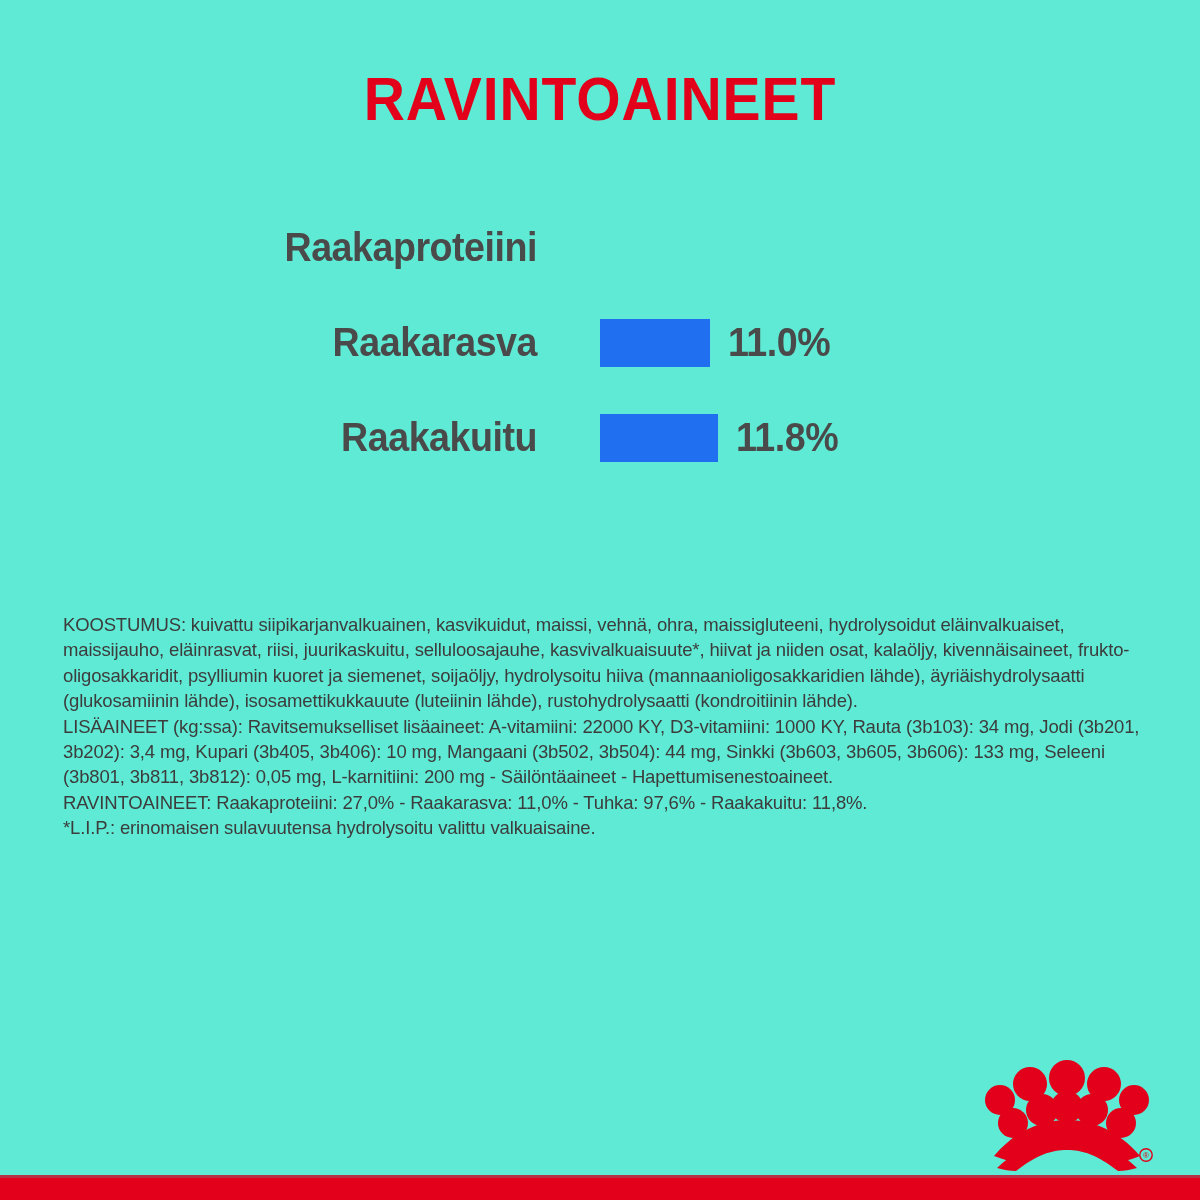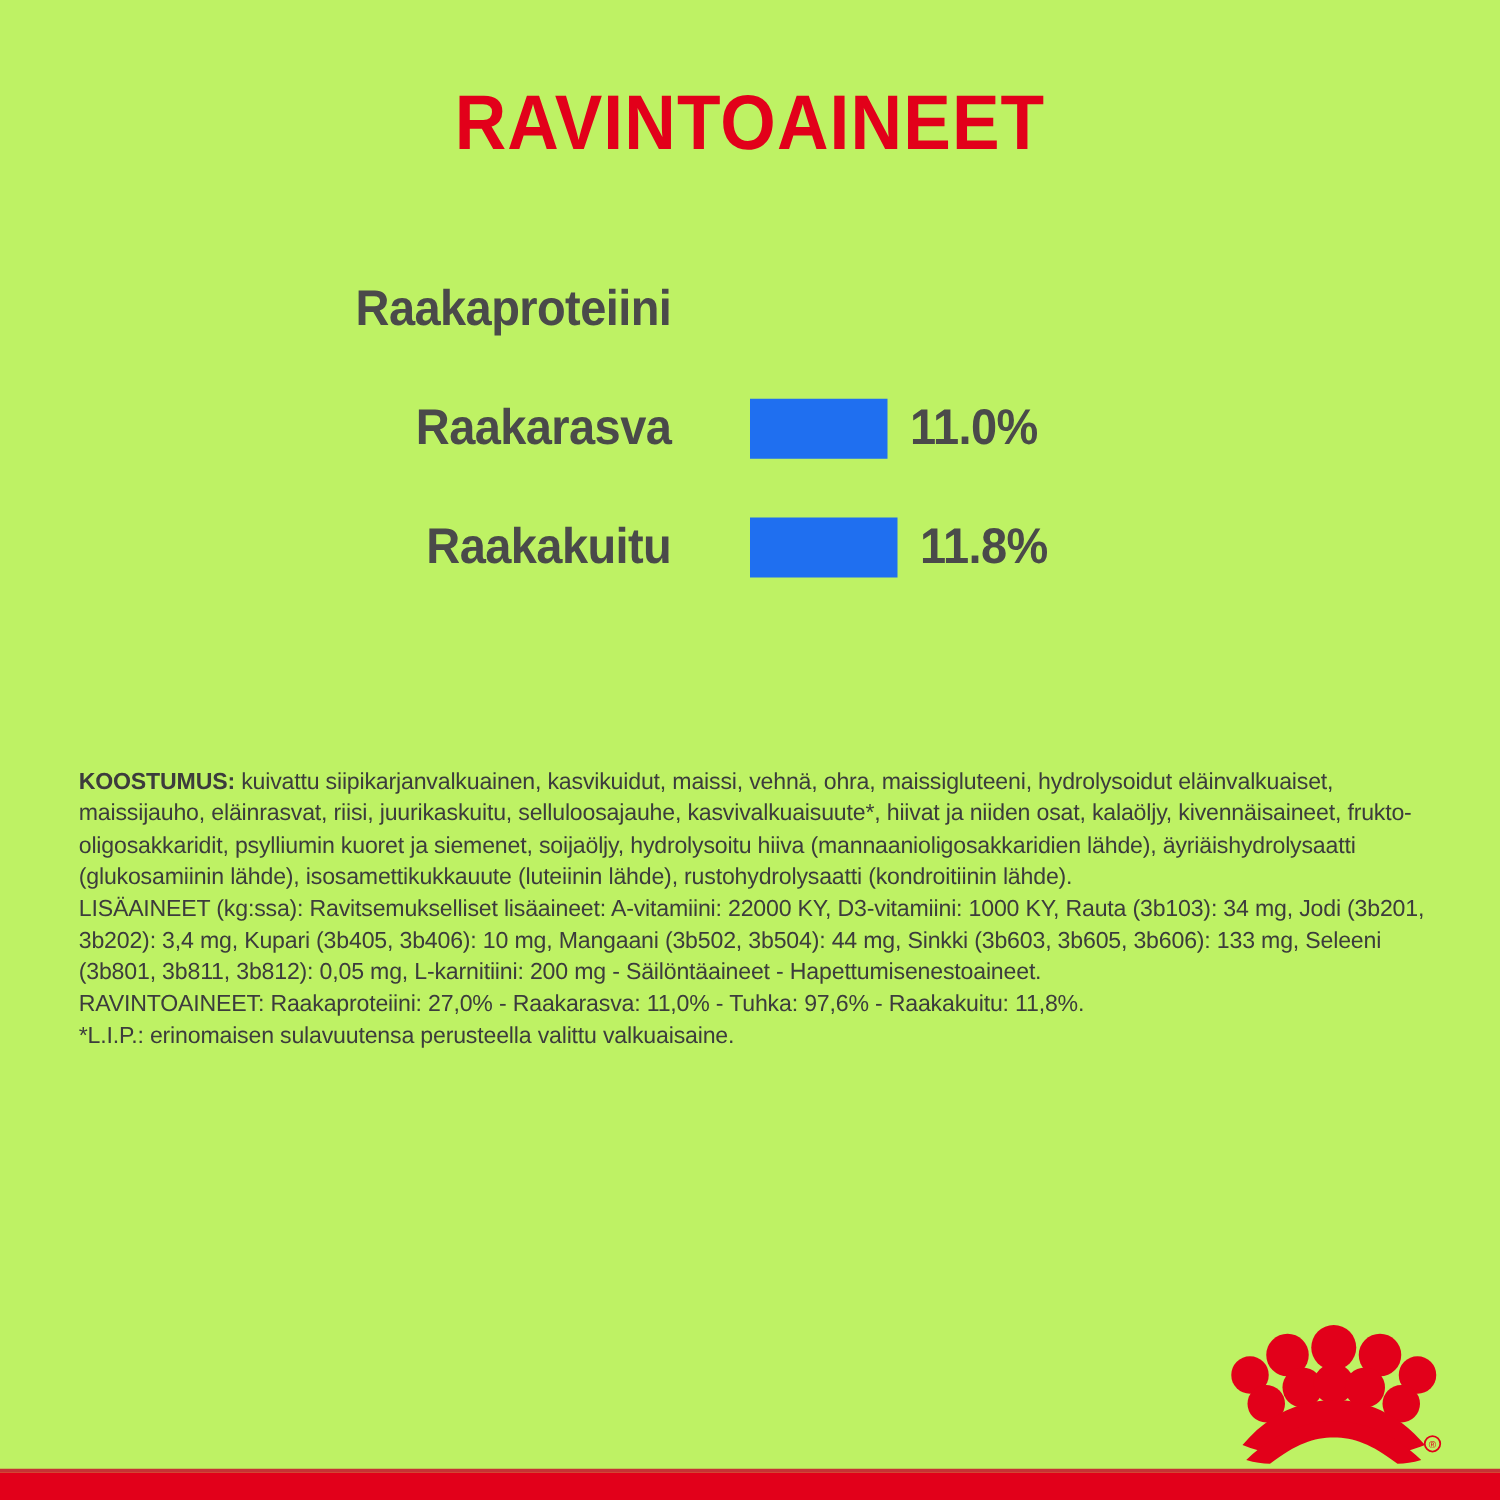--- a/index.html
+++ b/index.html
@@ -9,21 +9,21 @@
     height: 1200px;
     background: #ffffff;
     font-family: "Liberation Sans", sans-serif;
     overflow: hidden;
   }
 
   #page {
     position: relative;
     width: 1200px;
     height: 1200px;
-    background: #bef264;
+    background: #5eead4;
   }
 
   
   .title {
     position: absolute;
     top: 68px;
     left: 0;
     width: 1200px;
     text-align: center;
     color: #e2001a;
@@ -102,21 +102,21 @@
     font-size: 18.5px;
     line-height: 25.4px;
     letter-spacing: -0.15px;
   }
 
   .text-block p {
     margin: 0;
   }
 
   .text-block .lead {
-    font-weight: bold;
+    font-weight: normal;
   }
 
   
   .logo {
     position: absolute;
     left: 980px;
     top: 1052px;
     width: 175px;
     height: 120px;
   }
@@ -169,21 +169,21 @@
         <span class="bar-value">11.8%</span>
       </div>
     </div>
 
   </div>
 
   <div class="text-block">
     <p><span class="lead">KOOSTUMUS:</span><span> kuivattu siipikarjanvalkuainen, kasvikuidut, maissi, vehnä, ohra, maissigluteeni, hydrolysoidut eläinvalkuaiset, maissijauho, eläinrasvat, riisi, juurikaskuitu, selluloosajauhe, kasvivalkuaisuute*, hiivat ja niiden osat, kalaöljy, kivennäisaineet, frukto-oligosakkaridit, psylliumin kuoret ja siemenet, soijaöljy, hydrolysoitu hiiva (mannaanioligosakkaridien lähde), äyriäishydrolysaatti (glukosamiinin lähde), isosamettikukkauute (luteiinin lähde), rustohydrolysaatti (kondroitiinin lähde).</span></p>
     <p>LISÄAINEET (kg:ssa): Ravitsemukselliset lisäaineet: A-vitamiini: 22000 KY, D3-vitamiini: 1000 KY, Rauta (3b103): 34 mg, Jodi (3b201, 3b202): 3,4 mg, Kupari (3b405, 3b406): 10 mg, Mangaani (3b502, 3b504): 44 mg, Sinkki (3b603, 3b605, 3b606): 133 mg, Seleeni (3b801, 3b811, 3b812): 0,05 mg, L-karnitiini: 200 mg - Säilöntäaineet - Hapettumisenestoaineet.</p>
     <p>RAVINTOAINEET: Raakaproteiini: 27,0% - Raakarasva: 11,0% - Tuhka: 97,6% - Raakakuitu: 11,8%.</p>
-    <p>*L.I.P.: erinomaisen sulavuutensa perusteella valittu valkuaisaine.</p>
+    <p>*L.I.P.: erinomaisen sulavuutensa hydrolysoitu valittu valkuaisaine.</p>
   </div>
 
   <div class="logo">
     <svg viewBox="0 0 175 120" width="175" height="120" aria-hidden="true">
       <g fill="#e2001a">
 
         <circle cx="20" cy="48" r="15"></circle>
         <circle cx="50" cy="32" r="17"></circle>
         <circle cx="87" cy="26" r="18"></circle>
         <circle cx="124" cy="32" r="17"></circle>

